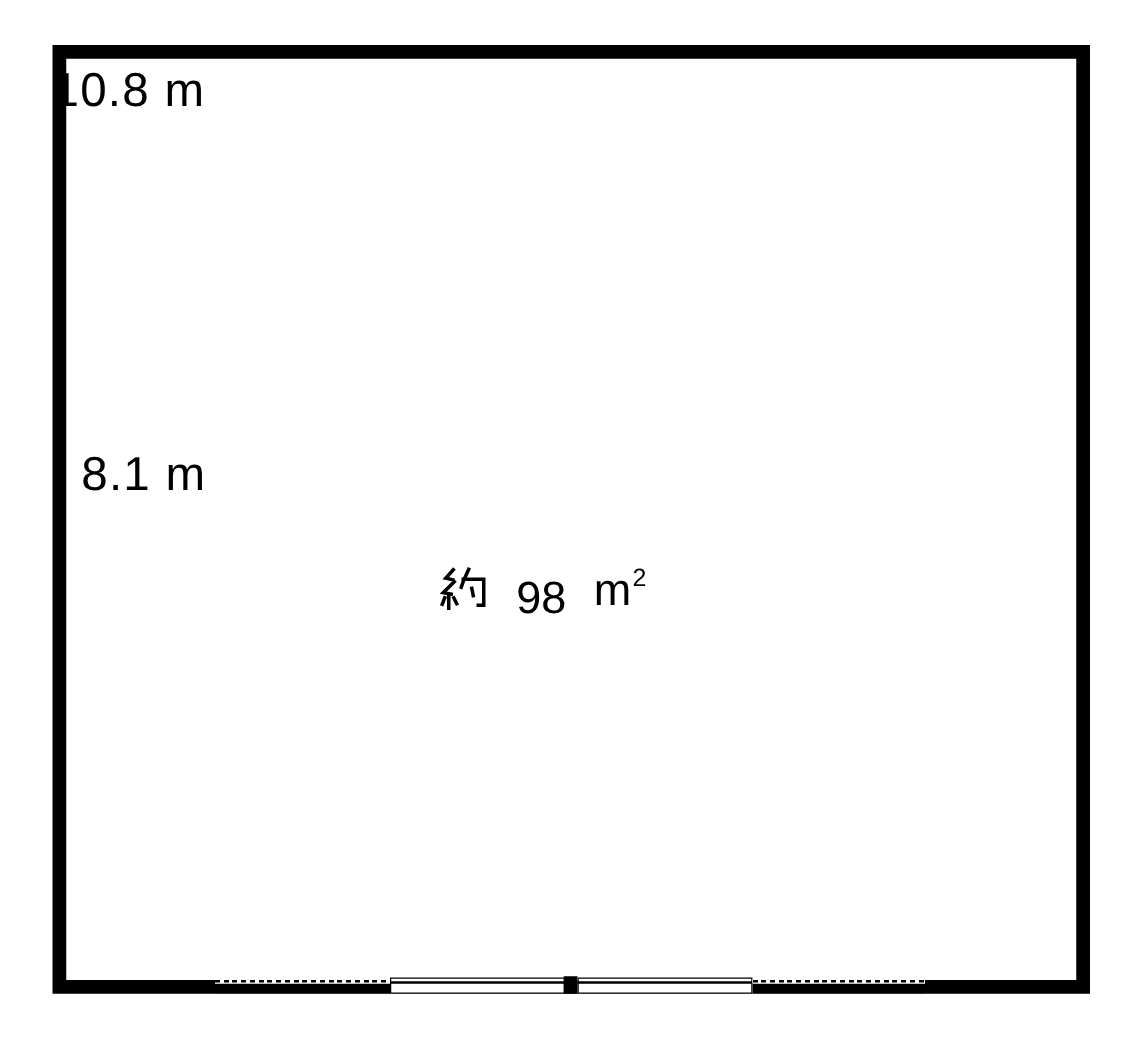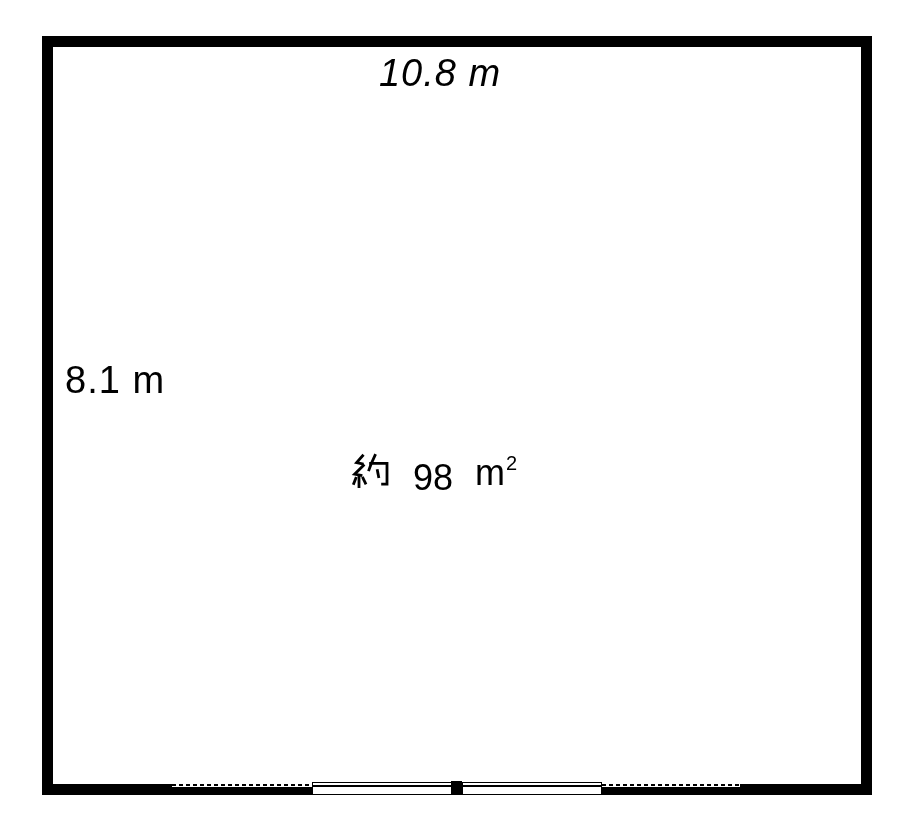--- a/index.html
+++ b/index.html
@@ -20,26 +20,25 @@
       width: 830px;
       height: 759px;
       border: 11px solid #000000;
       background: #ffffff;
     }
     .label-top {
       position: absolute;
       left: 42px;
       top: 54px;
       width: 796px;
-      text-align: center;
+      text-align: left;
       font-size: 38px;
       line-height: 38px;
       letter-spacing: 1px;
       white-space: pre;
-      font-style: italic;
     }
     .label-side {
       position: absolute;
       left: 65px;
       top: 361px;
       font-size: 38px;
       line-height: 38px;
       letter-spacing: 1px;
       white-space: pre;
     }

